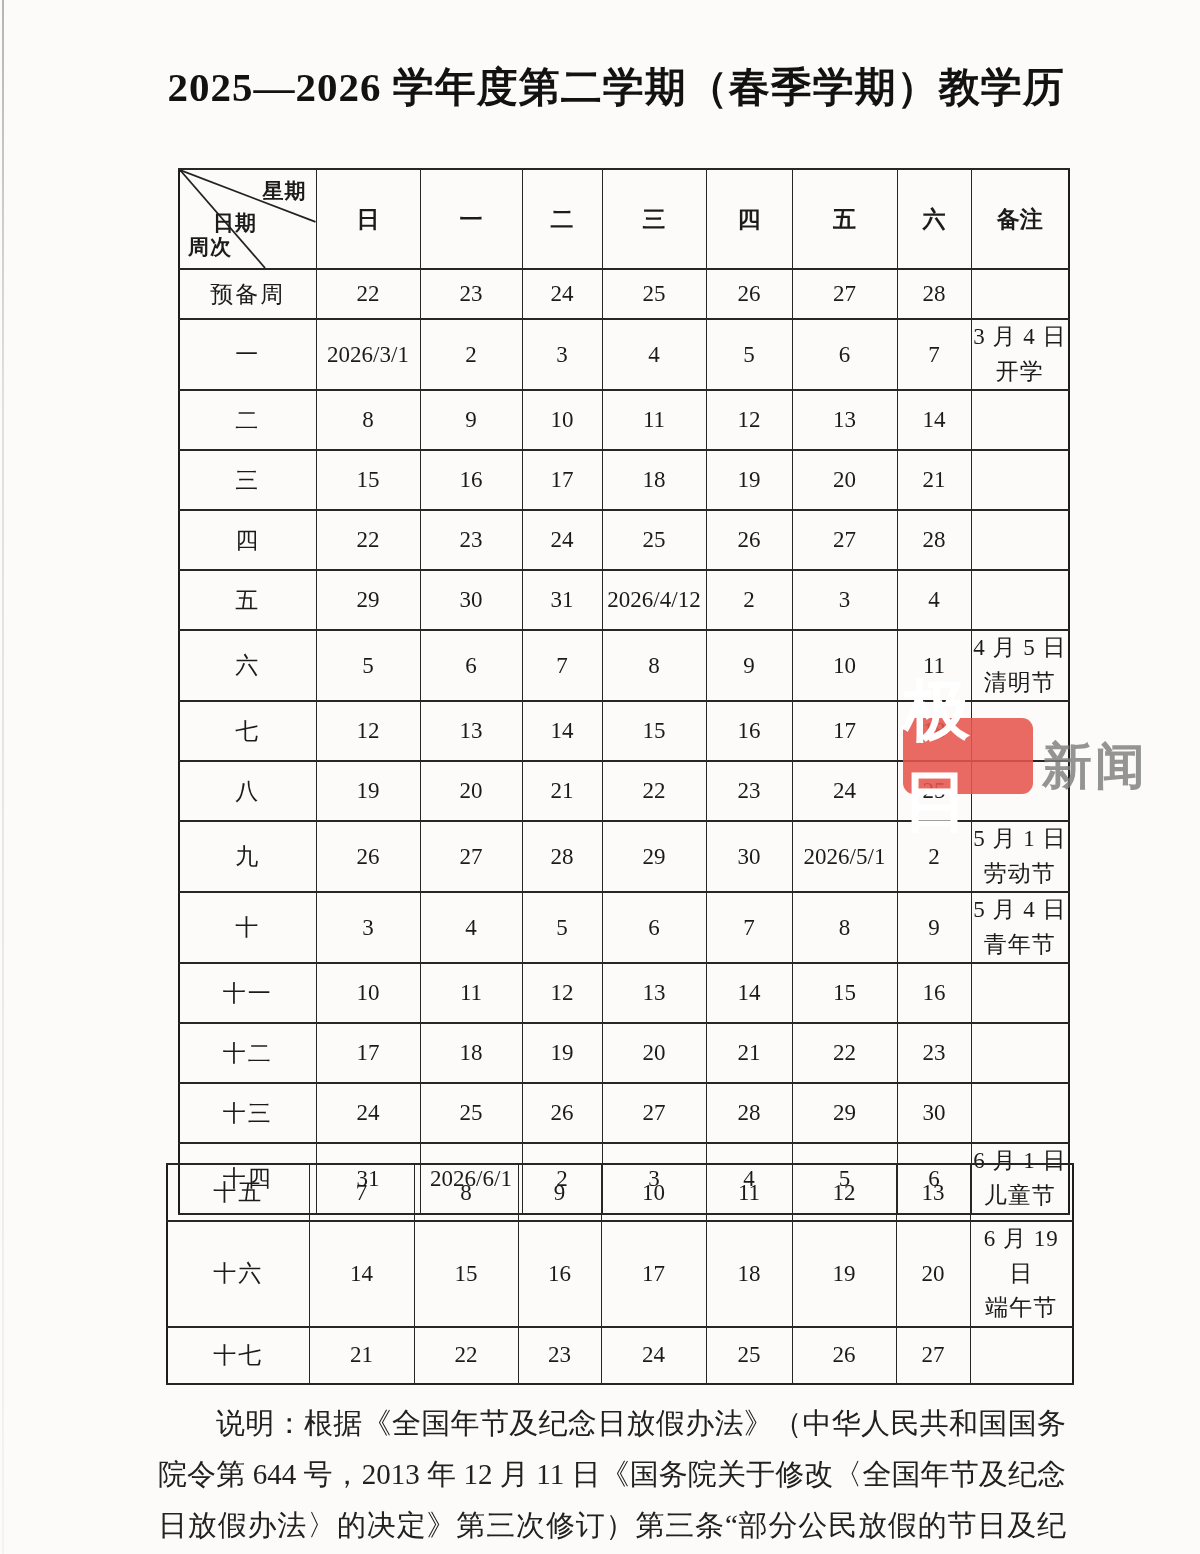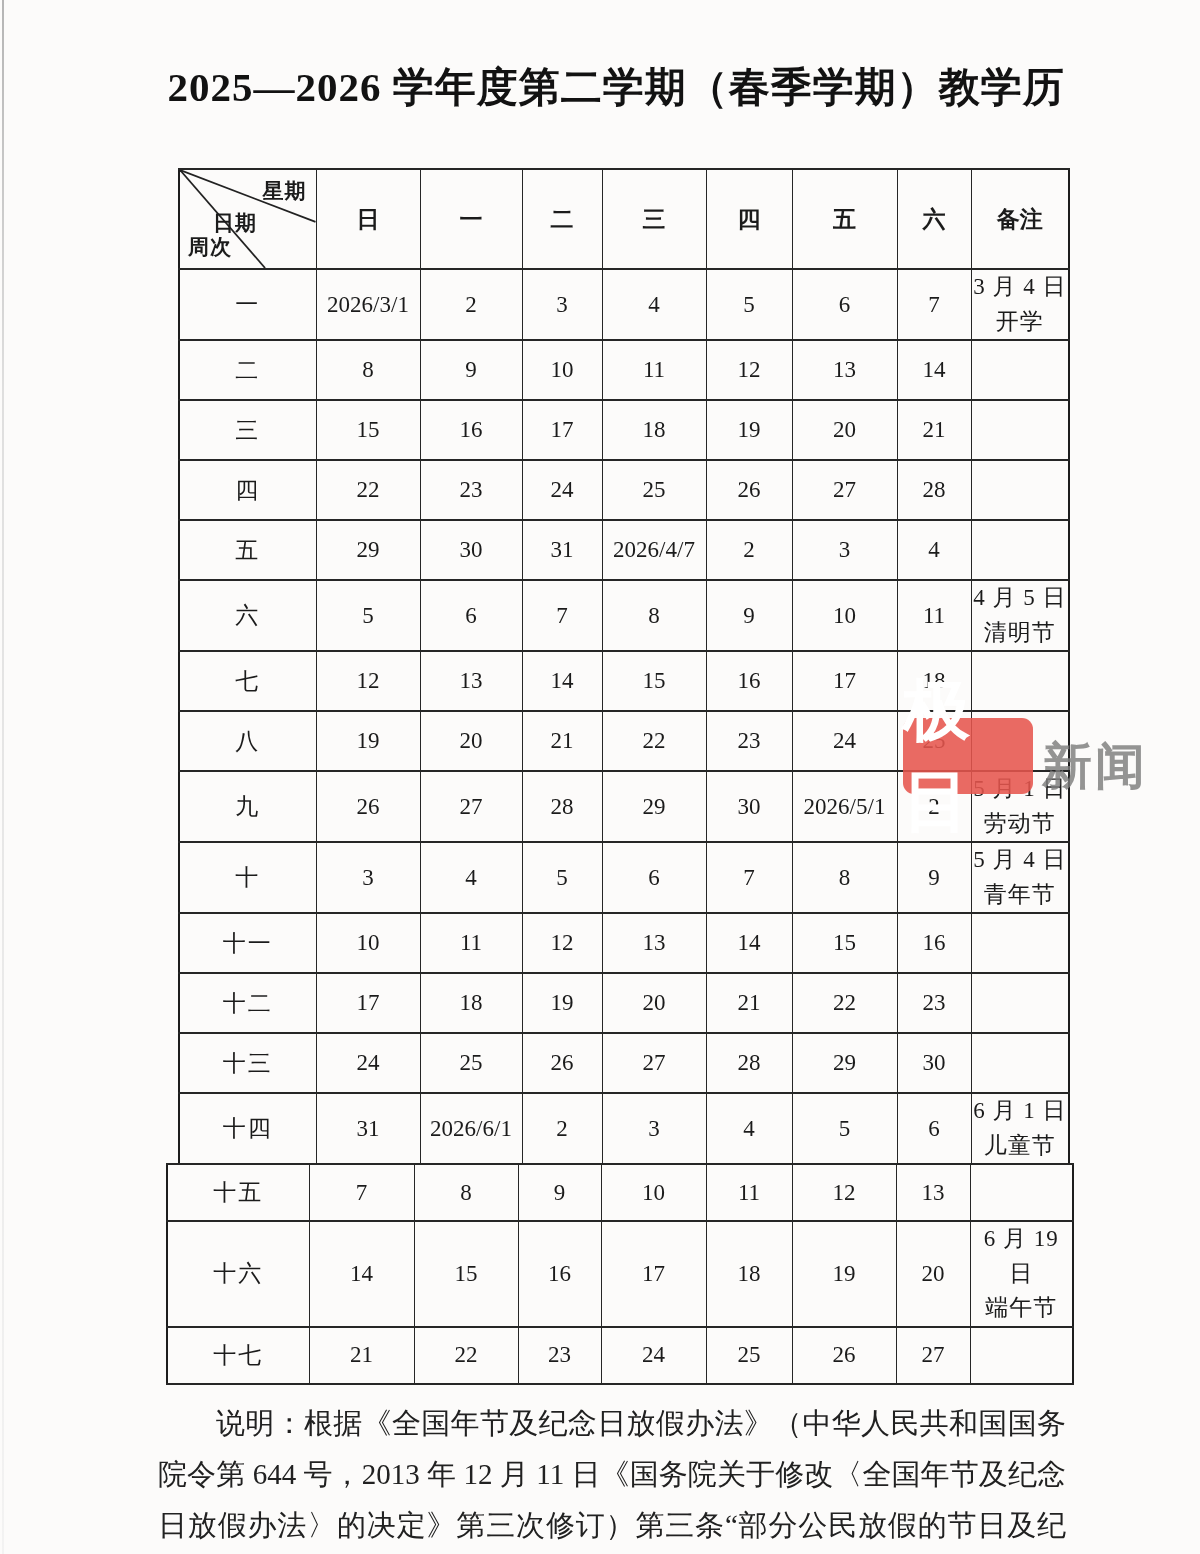--- a/index.html
+++ b/index.html
@@ -129,20 +129,31 @@
         <th class="day-h">一</th>
         <th class="day-h">二</th>
         <th class="day-h">三</th>
         <th class="day-h">四</th>
         <th class="day-h">五</th>
         <th class="day-h">六</th>
         <th class="day-h">备注</th>
       </tr>
     </thead>
     <tbody id="tbody-upper">
+        <tr class="prep">
+          <td class="week">预备周</td>
+          <td class="day">22</td>
+          <td class="day">23</td>
+          <td class="day">24</td>
+          <td class="day">25</td>
+          <td class="day">26</td>
+          <td class="day">27</td>
+          <td class="day">28</td>
+          <td class="remark"></td>
+        </tr>
         <tr>
           <td class="week">一</td>
           <td class="day">2026/3/1</td>
           <td class="day">2</td>
           <td class="day">3</td>
           <td class="day">4</td>
           <td class="day">5</td>
           <td class="day">6</td>
           <td class="day">7</td>
           <td class="remark">3 月 4 日
@@ -179,21 +190,21 @@
           <td class="day">26</td>
           <td class="day">27</td>
           <td class="day">28</td>
           <td class="remark"></td>
         </tr>
         <tr>
           <td class="week">五</td>
           <td class="day">29</td>
           <td class="day">30</td>
           <td class="day">31</td>
-          <td class="day">2026/4/7</td>
+          <td class="day">2026/4/12</td>
           <td class="day">2</td>
           <td class="day">3</td>
           <td class="day">4</td>
           <td class="remark"></td>
         </tr>
         <tr>
           <td class="week">六</td>
           <td class="day">5</td>
           <td class="day">6</td>
           <td class="day">7</td>

